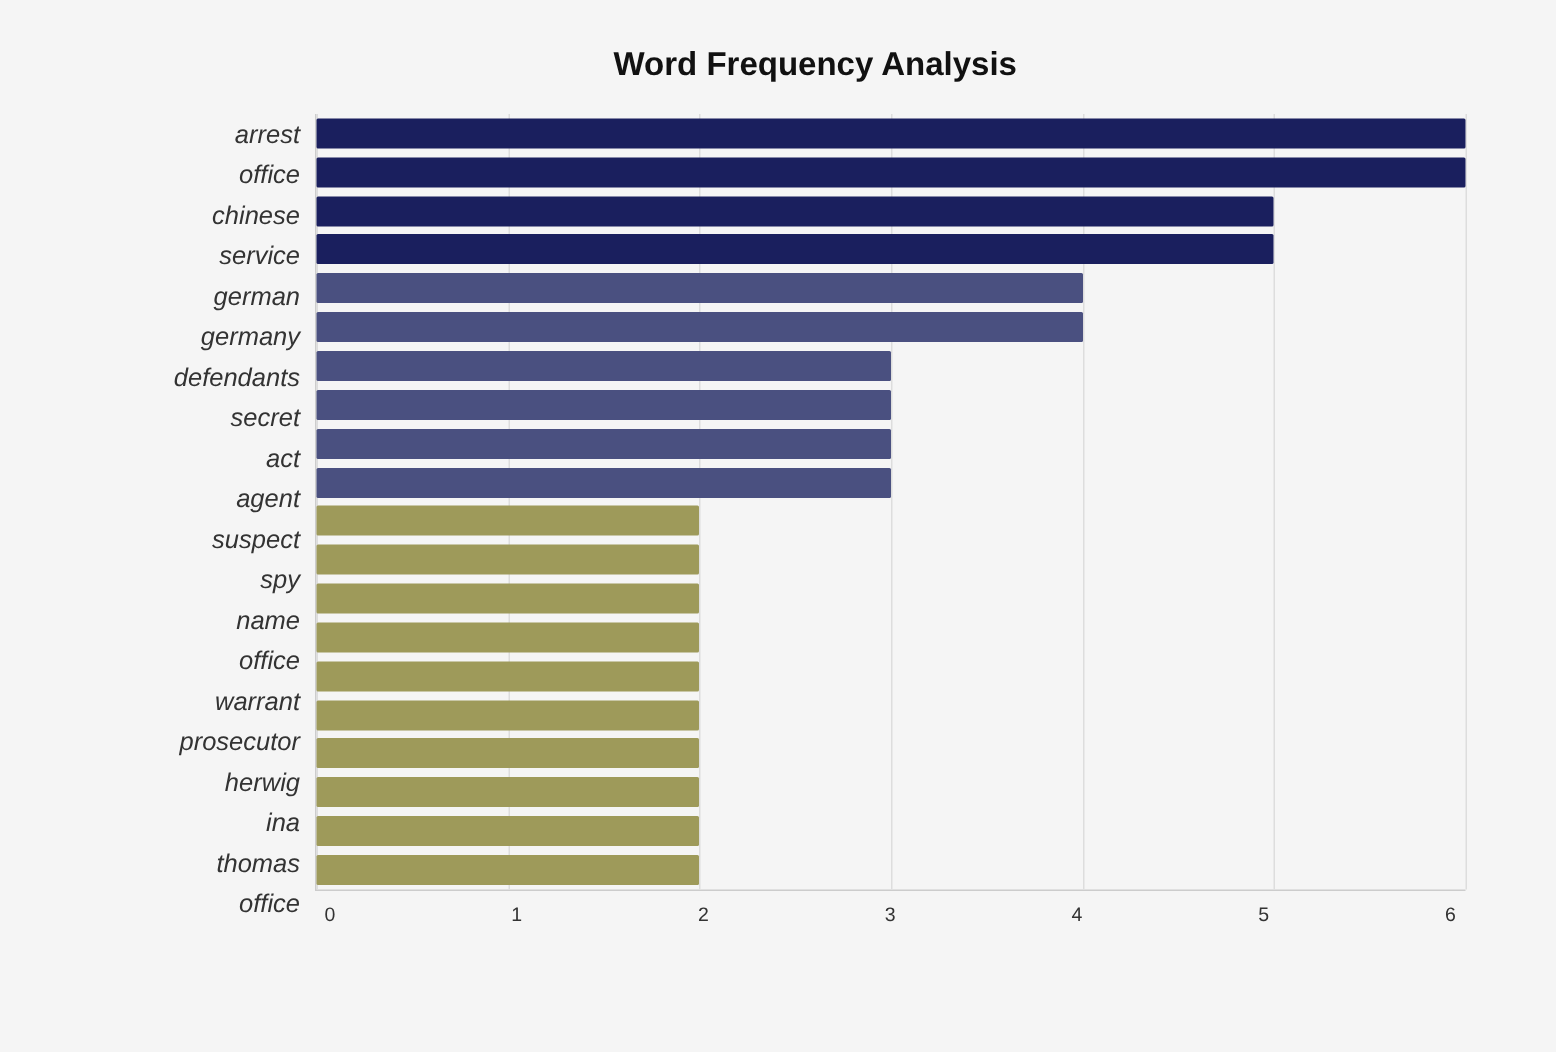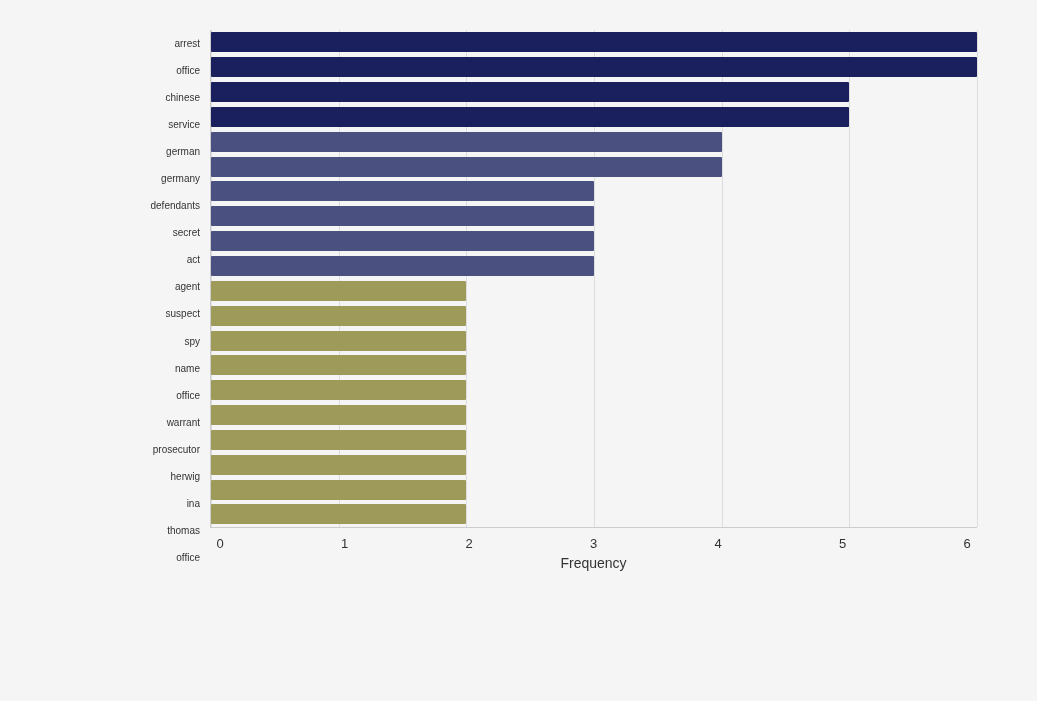--- a/index.html
+++ b/index.html
@@ -35,27 +35,28 @@
     }
     .y-axis {
       display: flex;
       flex-direction: column;
       justify-content: space-around;
       width: 100px;
       flex-shrink: 0;
       padding-right: 10px;
     }
     .y-label {
-      font-size: 10px;
+      font-size: 17px;
       color: #333;
       text-align: right;
       height: 26px;
       display: flex;
       align-items: center;
       justify-content: flex-end;
+      font-style: italic;
     }
     .bars-and-xaxis {
       flex: 1;
       display: flex;
       flex-direction: column;
     }
     .bars-section {
       flex: 1;
       position: relative;
       display: flex;
@@ -107,20 +108,21 @@
     }
     
     .color-dark-navy { background-color: #1a1f5e; }
     .color-dark-slate { background-color: #4a5080; }
     .color-tan { background-color: #9e9a5a; }
   </style>
 </head>
 <body>
 
 <div class="chart-container">
+  <div class="chart-title">Word Frequency Analysis</div>
   <div class="chart-area">
     <div class="y-axis" id="y-axis">
         <div class="y-label">arrest</div>
         <div class="y-label">office</div>
         <div class="y-label">chinese</div>
         <div class="y-label">service</div>
         <div class="y-label">german</div>
         <div class="y-label">germany</div>
         <div class="y-label">defendants</div>
         <div class="y-label">secret</div>
@@ -211,16 +213,15 @@
         </div>
       <div class="x-axis" id="x-axis">
           <div class="x-tick">0</div>
           <div class="x-tick">1</div>
           <div class="x-tick">2</div>
           <div class="x-tick">3</div>
           <div class="x-tick">4</div>
           <div class="x-tick">5</div>
           <div class="x-tick">6</div>
         </div>
-      <div class="x-label">Frequency</div>
     </div>
   </div>
 </div>
 
 </body></html>

